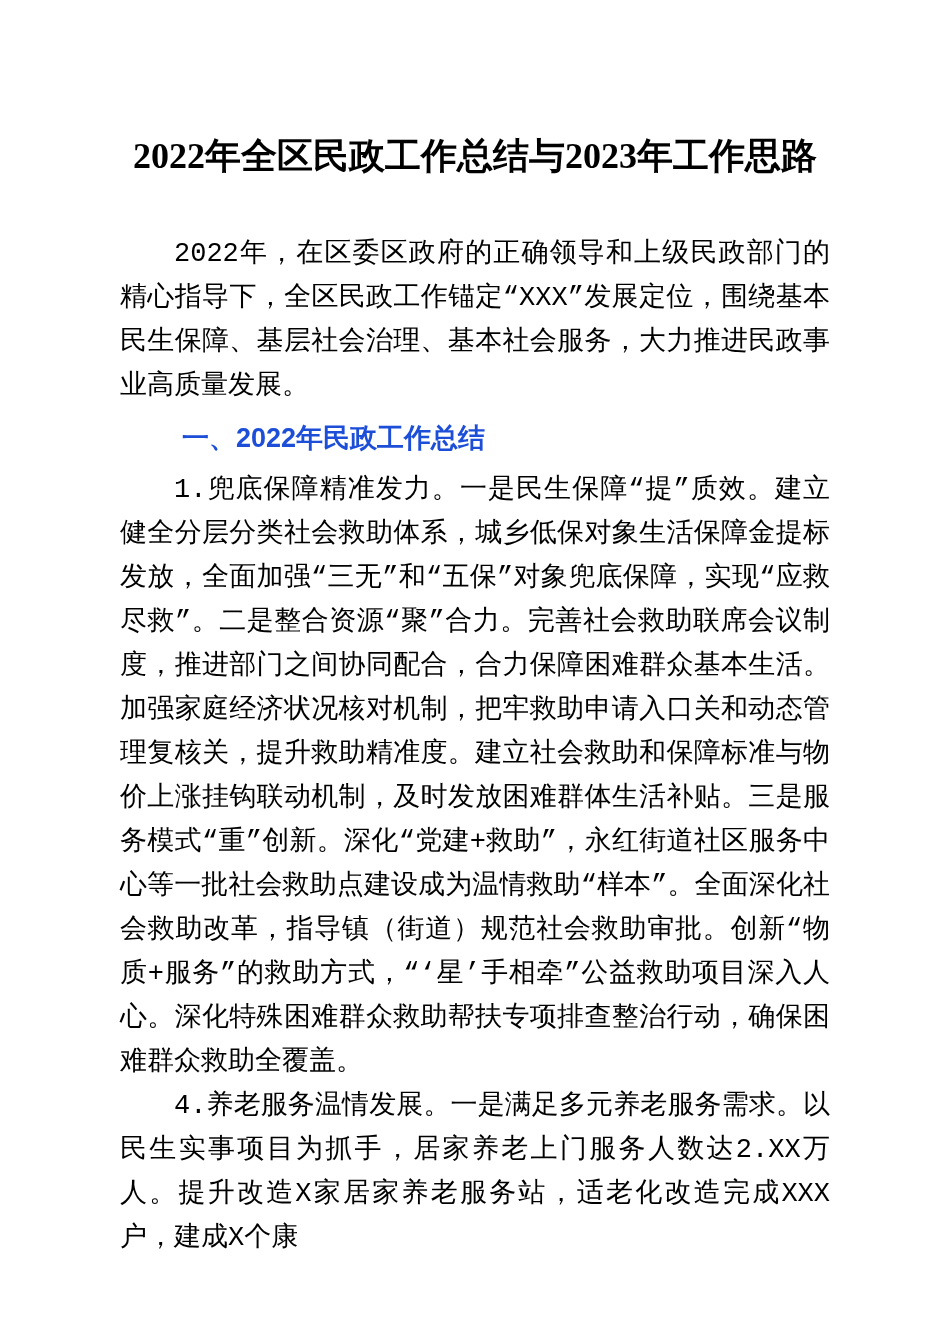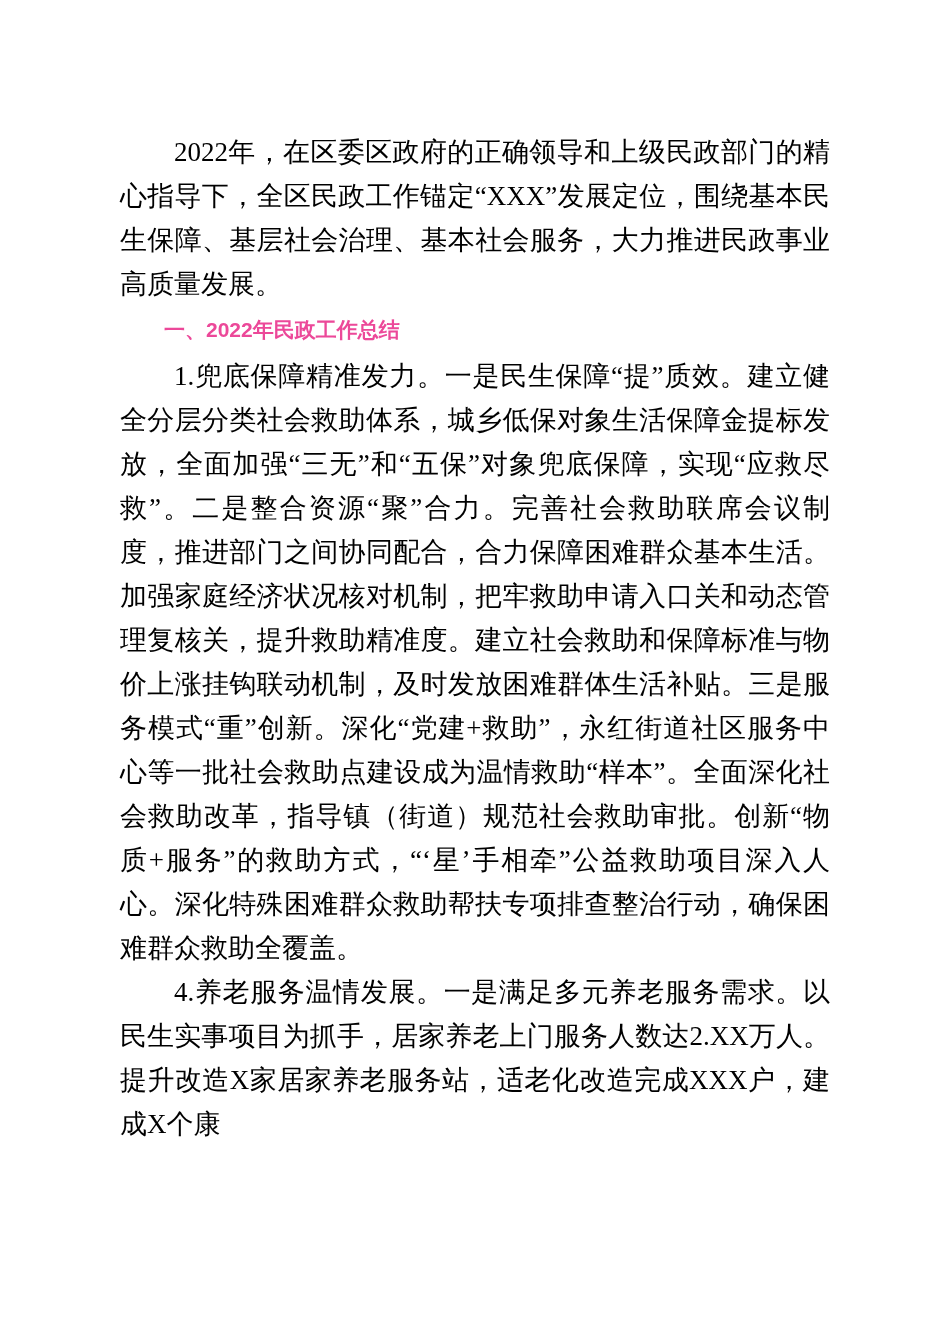--- a/index.html
+++ b/index.html
@@ -23,44 +23,45 @@
     font-family: "Liberation Serif", "DejaVu Serif", serif;
     font-weight: bold;
     font-size: 36px;
     line-height: 52px;
     text-align: center;
     letter-spacing: 0px;
     color: #000000;
   }
   .doc-para {
     margin: 0;
-    font-family: Liberation Serif, serif;
+    font-family: Liberation Mono, monospace;
     font-size: 27px;
     line-height: 44px;
     text-align: justify;
     text-justify: inter-ideograph;
     text-indent: 2em;
     color: #000000;
     word-break: break-all;
   }
   .doc-heading {
-    margin: 2px;
+    margin: 8px;
     font-family: "Liberation Sans", "DejaVu Sans", sans-serif;
     font-weight: bold;
-    font-size: 21px;
+    font-size: 27px;
     line-height: 44px;
     text-indent: 2em;
-    color: #ec4899;
+    color: #1d4ed8;
   }
 </style>
 </head>
 <body>
 
 <div class="page">
 
+  <h1 class="doc-title">2022年全区民政工作总结与2023年工作思路</h1>
 
   <p class="doc-para">2022年，在区委区政府的正确领导和上级民政部门的精心指导下，全区民政工作锚定“XXX”发展定位，围绕基本民生保障、基层社会治理、基本社会服务，大力推进民政事业高质量发展。</p>
 
   <h2 class="doc-heading">一、2022年民政工作总结</h2>
 
   <p class="doc-para">1.兜底保障精准发力。一是民生保障“提”质效。建立健全分层分类社会救助体系，城乡低保对象生活保障金提标发放，全面加强“三无”和“五保”对象兜底保障，实现“应救尽救”。二是整合资源“聚”合力。完善社会救助联席会议制度，推进部门之间协同配合，合力保障困难群众基本生活。加强家庭经济状况核对机制，把牢救助申请入口关和动态管理复核关，提升救助精准度。建立社会救助和保障标准与物价上涨挂钩联动机制，及时发放困难群体生活补贴。三是服务模式“重”创新。深化“党建+救助”，永红街道社区服务中心等一批社会救助点建设成为温情救助“样本”。全面深化社会救助改革，指导镇（街道）规范社会救助审批。创新“物质+服务”的救助方式，“‘星’手相牵”公益救助项目深入人心。深化特殊困难群众救助帮扶专项排查整治行动，确保困难群众救助全覆盖。</p>
 
   <p class="doc-para">4.养老服务温情发展。一是满足多元养老服务需求。以民生实事项目为抓手，居家养老上门服务人数达2.XX万人。提升改造X家居家养老服务站，适老化改造完成XXX户，建成X个康</p>
 
 </div>

